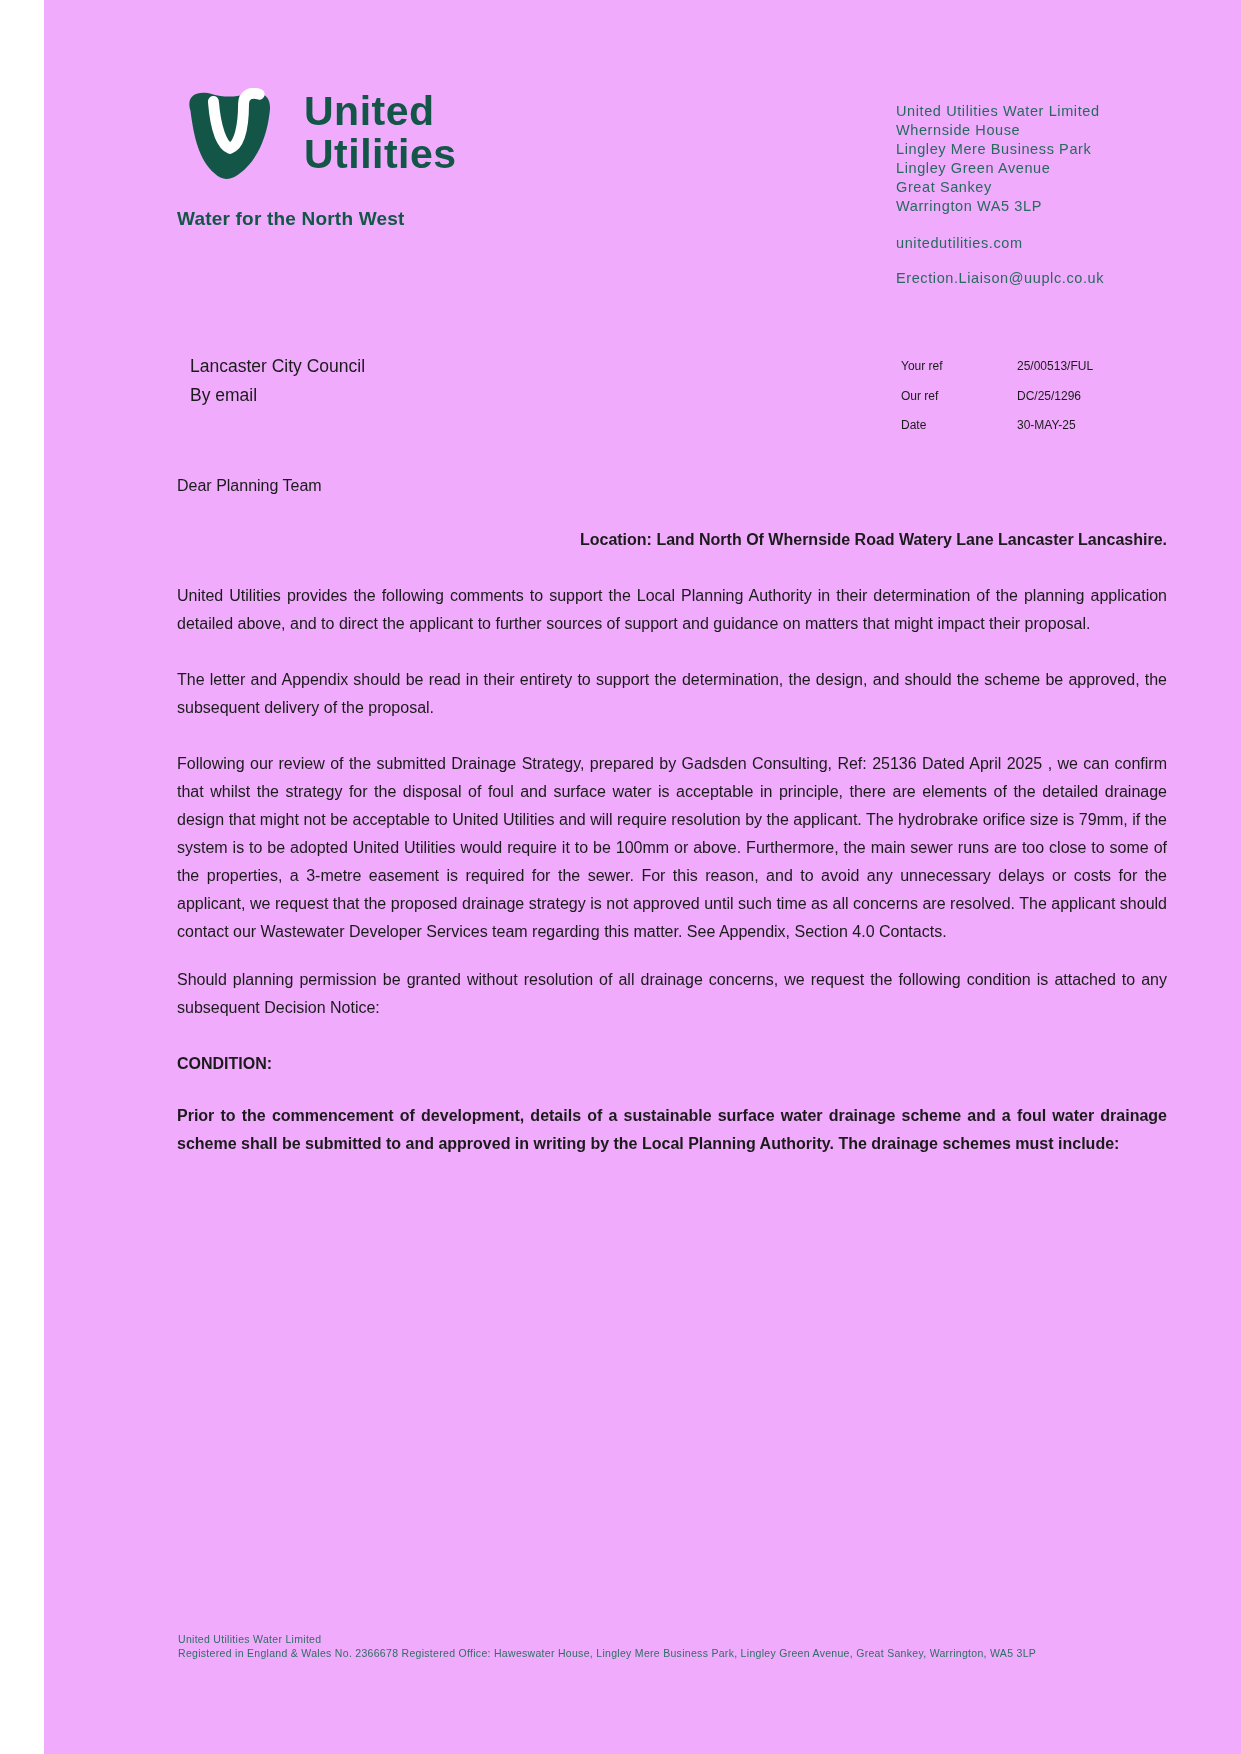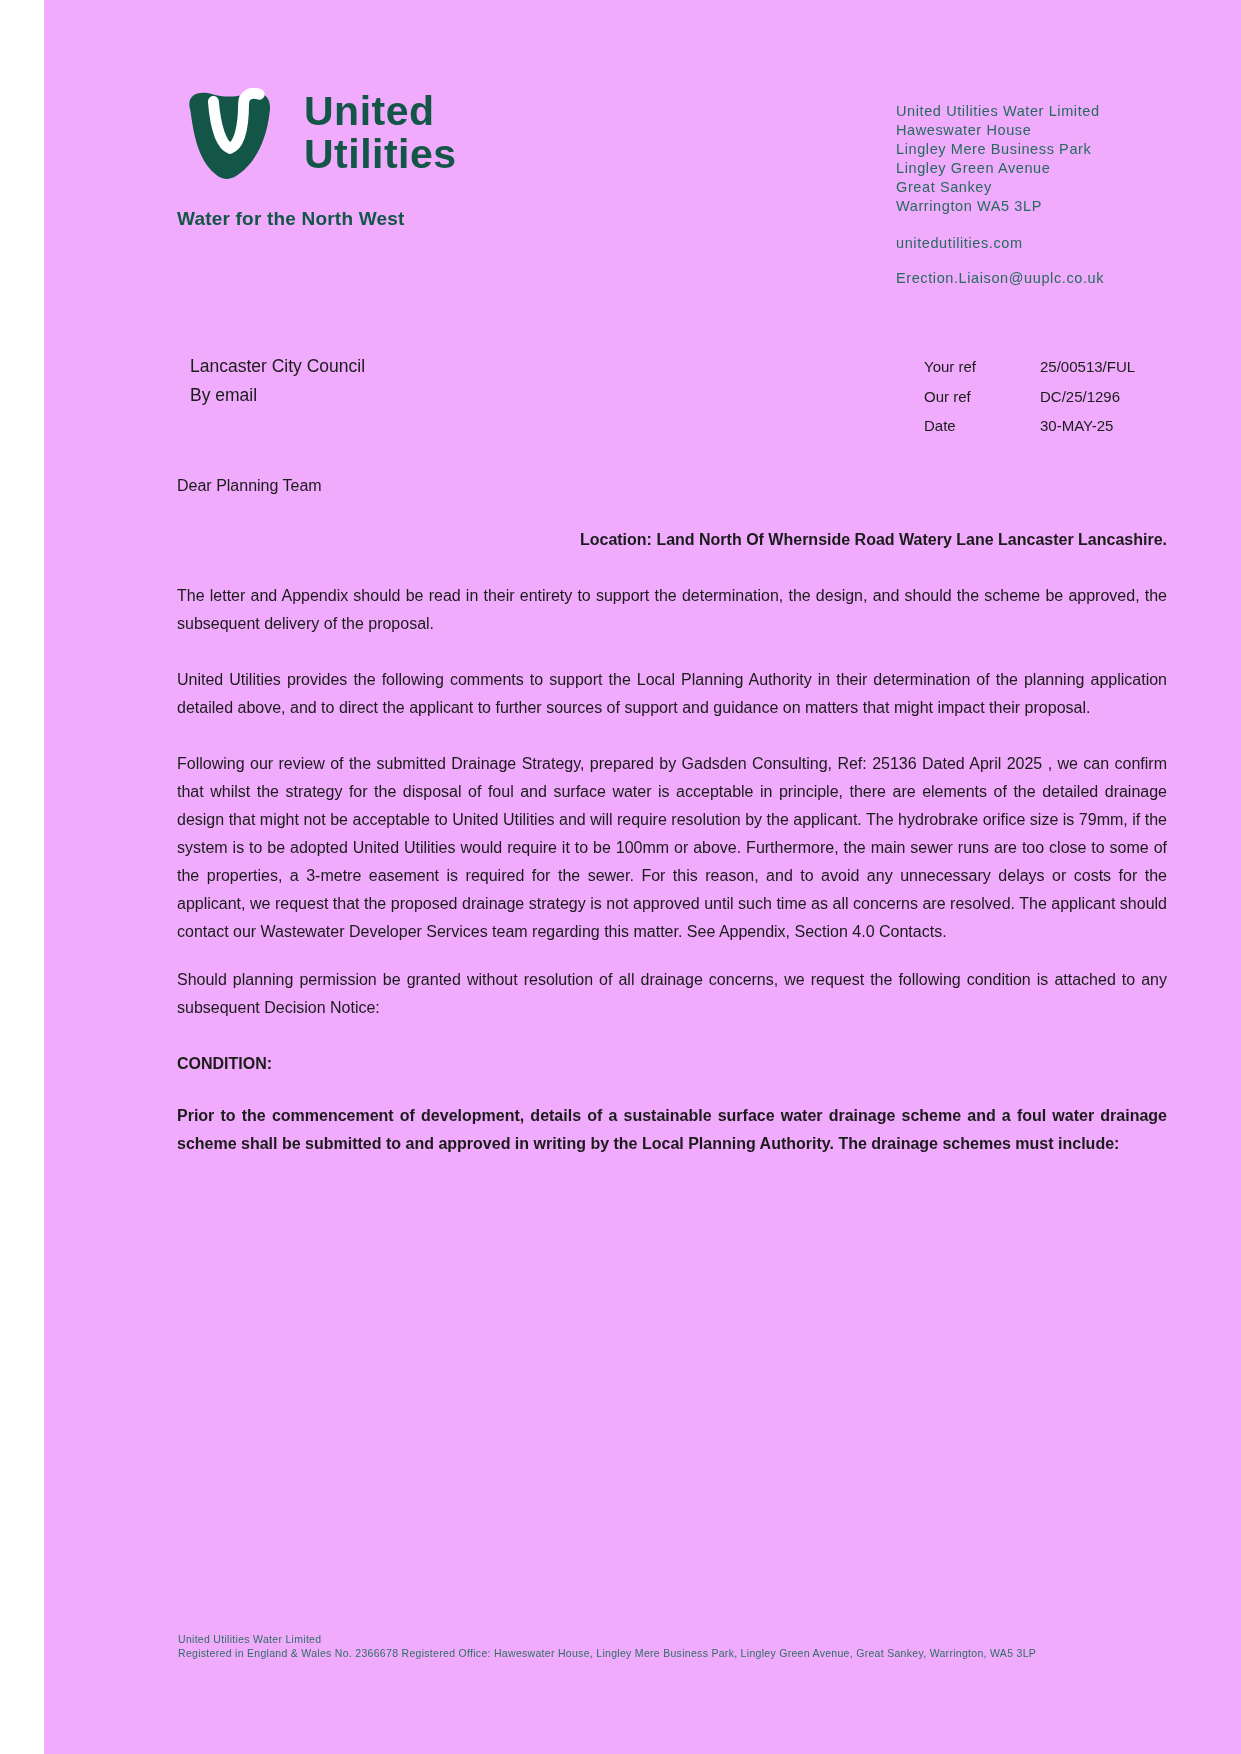--- a/index.html
+++ b/index.html
@@ -48,22 +48,22 @@
 
   
   .recipient-block {
     position: absolute; left: 146px; top: 352px;
     font-size: 17.5px;
     line-height: 29px;
   }
 
   
   .refs-block {
-    position: absolute; left: 880px; top: 352px;
-    font-size: 15px;
+    position: absolute; left: 857px; top: 352px;
+    font-size: 12px;
     line-height: 29.5px;
   }
   .ref-row { display: grid; grid-template-columns: 116px auto; }
 
   
   .letter-body {
     position: absolute; left: 133px; top: 472px; width: 990px;
     font-size: 16px;
     line-height: 28px;
   }
@@ -102,21 +102,21 @@
       <span class="logo-wordmark">
         <span>United</span><br>
         <span>Utilities</span>
       </span>
     </div>
     <div class="logo-tagline">Water for the North West</div>
   </div>
 
   <div class="sender-block">
     <div>United Utilities Water Limited</div>
-    <div>Haweswater House</div>
+    <div>Whernside House</div>
     <div>Lingley Mere Business Park</div>
     <div>Lingley Green Avenue</div>
     <div>Great Sankey</div>
     <div>Warrington WA5 3LP</div>
     <div class="sender-website">unitedutilities.com</div>
     <div class="sender-email">Erection.Liaison@uuplc.co.uk</div>
   </div>
 
   <div class="recipient-block">
     <div>Lancaster City Council</div>
@@ -138,23 +138,23 @@
     </div>
   </div>
 
   <div class="letter-body">
     <div class="salutation">Dear Planning Team</div>
 
     <div class="subject-block">
       <div class="subject-line">Location: Land North Of Whernside Road Watery Lane Lancaster Lancashire.</div>
     </div>
 
+    <p class="para">United Utilities provides the following comments to support the Local Planning Authority in their determination of the planning application detailed above, and to direct the applicant to further sources of support and guidance on matters that might impact their proposal.</p>
+
     <p class="para">The letter and Appendix should be read in their entirety to support the determination, the design, and should the scheme be approved, the subsequent delivery of the proposal.</p>
-
-    <p class="para">United Utilities provides the following comments to support the Local Planning Authority in their determination of the planning application detailed above, and to direct the applicant to further sources of support and guidance on matters that might impact their proposal.</p>
 
 
     <p class="para para-drainage">Following our review of the submitted Drainage Strategy, prepared by Gadsden Consulting, Ref: 25136 Dated April 2025 , we can confirm that whilst the strategy for the disposal of foul and surface water is acceptable in principle, there are elements of the detailed drainage design that might not be acceptable to United Utilities and will require resolution by the applicant. The hydrobrake orifice size is 79mm, if the system is to be adopted United Utilities would require it to be 100mm or above. Furthermore, the main sewer runs are too close to some of the properties, a 3-metre easement is required for the sewer. For this reason, and to avoid any unnecessary delays or costs for the applicant, we request that the proposed drainage strategy is not approved until such time as all concerns are resolved. The applicant should contact our Wastewater Developer Services team regarding this matter. See Appendix, Section 4.0 Contacts.</p>
 
     <p class="para">Should planning permission be granted without resolution of all drainage concerns, we request the following condition is attached to any subsequent Decision Notice:</p>
 
     <div class="condition-heading">CONDITION:</div>
 
     <p class="para para-bold">Prior to the commencement of development, details of a sustainable surface water drainage scheme and a foul water drainage scheme shall be submitted to and approved in writing by the Local Planning Authority. The drainage schemes must include:</p>
   </div>

